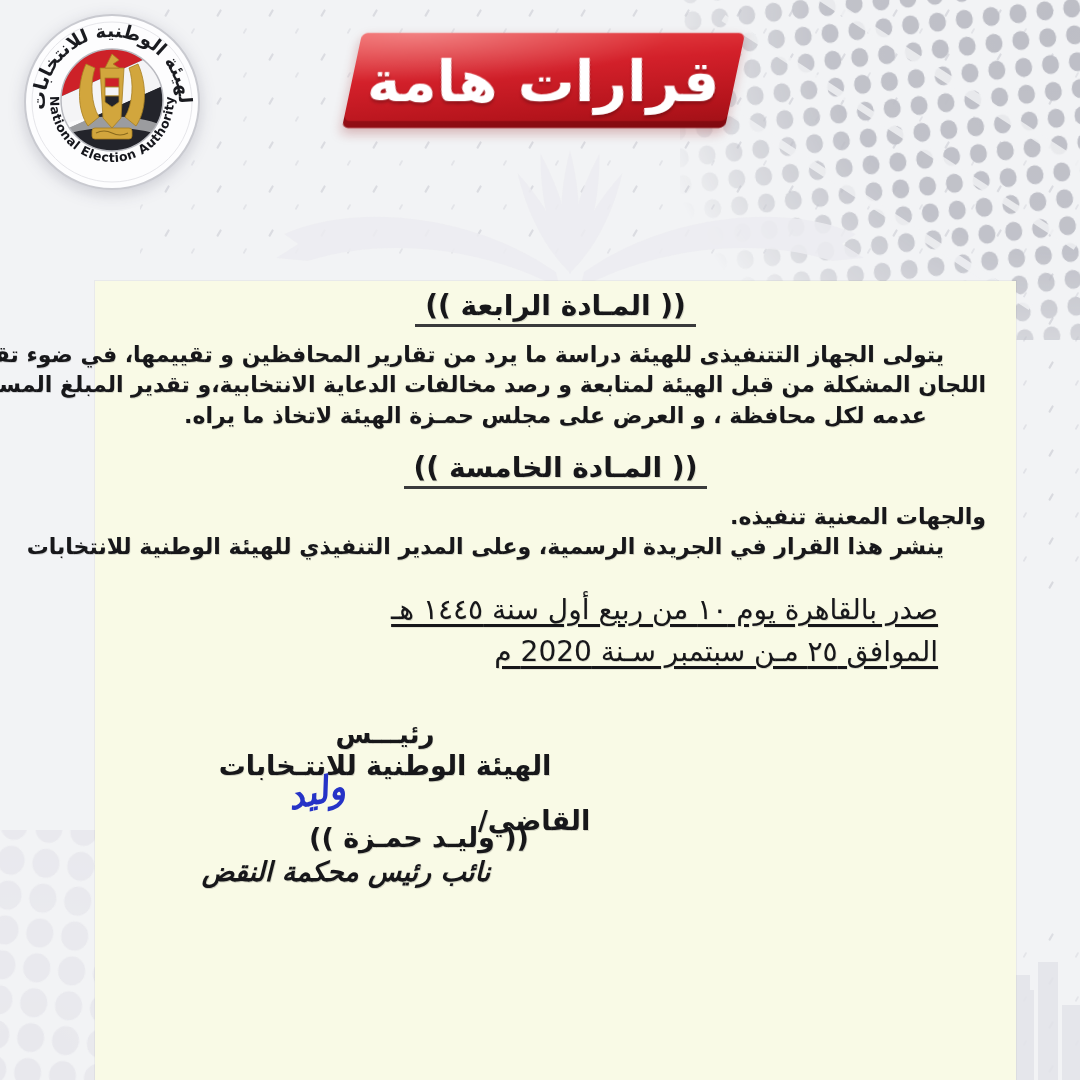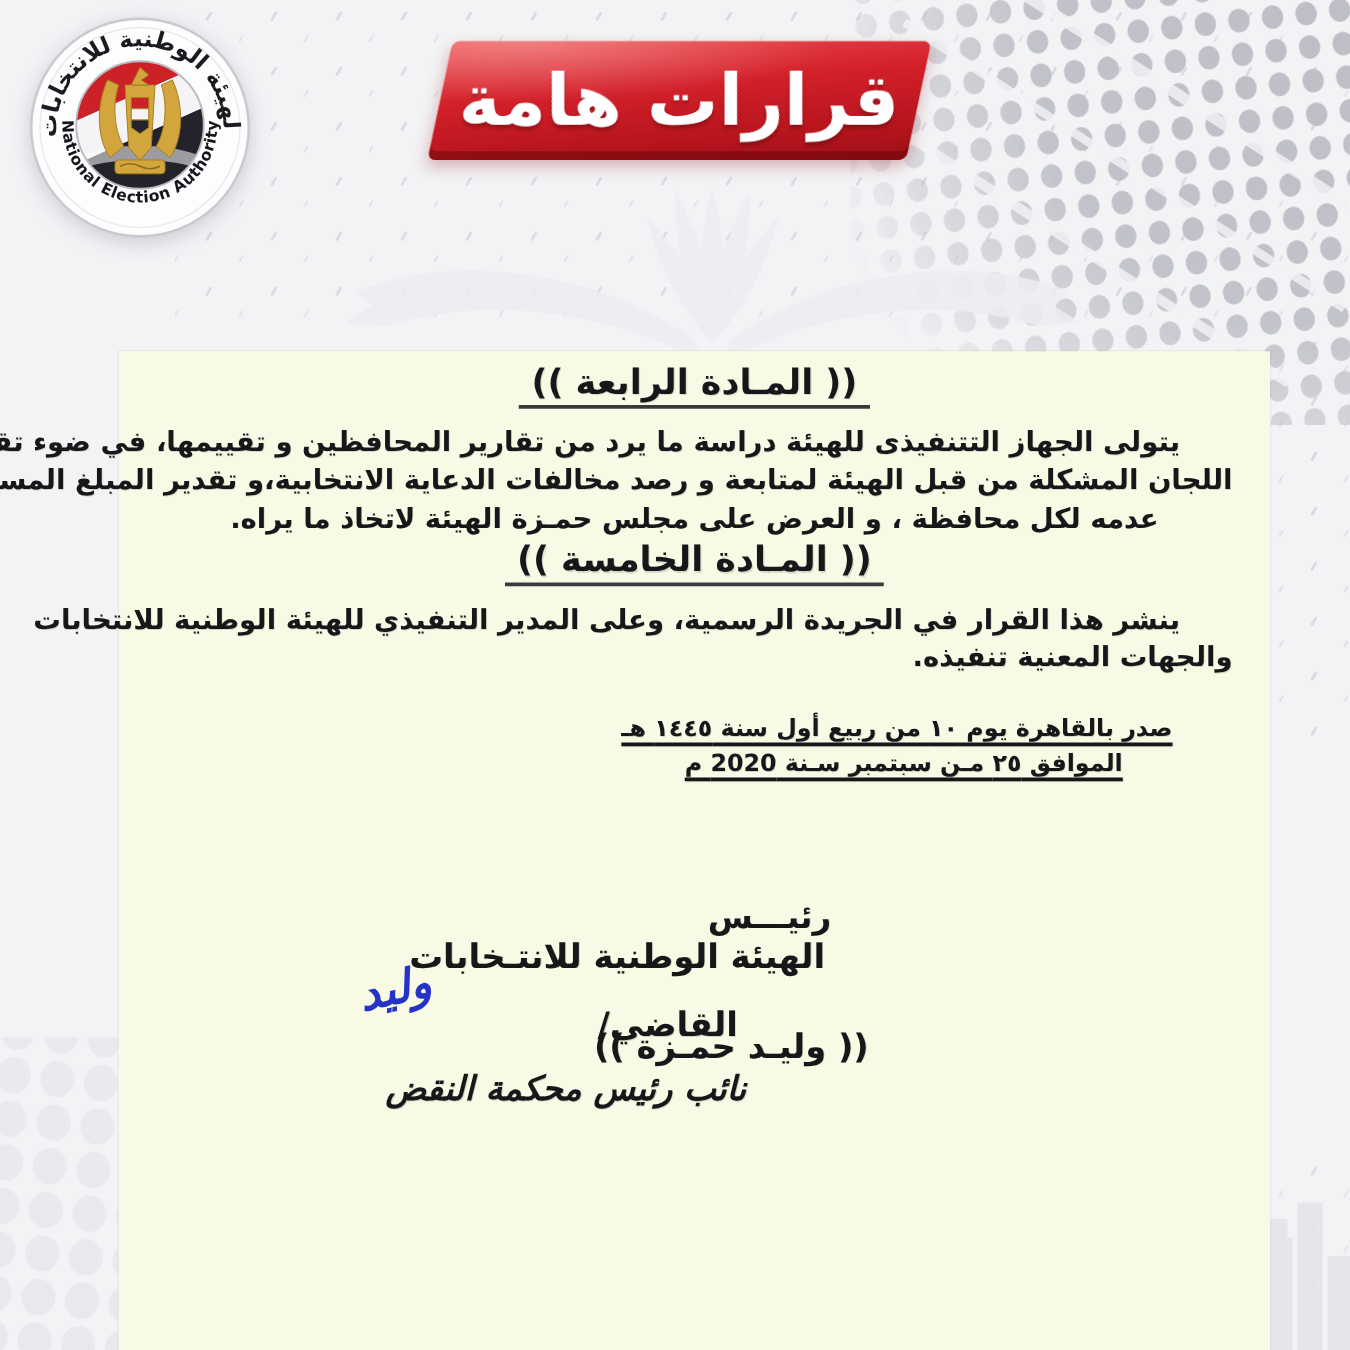--- a/index.html
+++ b/index.html
@@ -37,36 +37,36 @@
   .doc{
     position:absolute;left:95px;top:281px;width:921px;height:799px;
     background:#f9fae6;box-shadow:0 0 0 1px rgba(0,0,0,.04);
     direction:rtl;color:#17171a;padding:2px 30px;box-sizing:border-box;
   }
   .art-title{
     width:max-content;margin:6px auto 0;font-size:28px;font-weight:bold;
     border-bottom:3px solid #3a3a3c;padding:0 10px 2px;white-space:nowrap;
     text-shadow:1px 1px 0 rgba(0,0,0,.12);
   }
-  .art-title.t5{margin-top:0;}
+  .art-title.t5{margin-top:20px;}
   .para{margin-top:13px;font-size:22px;font-weight:bold;line-height:1.38;}
   .pline{text-align:right;white-space:nowrap;text-shadow:.6px .6px 0 rgba(0,0,0,.14);}
   .pline.center{text-align:center;}
   .pline.indent{padding-right:42px;}
   .date-wrap{
     width:430px;margin:26px 48px 0 auto;text-align:center;
-    font-size:19px;font-weight:bold;
+    font-size:28px;font-weight:normal;
   }
   .date-line{
     text-decoration:underline;text-decoration-thickness:2.5px;
     text-underline-offset:5px;line-height:1.5;white-space:nowrap;
     text-shadow:.6px .6px 0 rgba(0,0,0,.14);
   }
   .sig-line{
-    position:absolute;font-weight:bold;font-size:26px;
+    position:absolute;font-weight:bold;font-size:26px;text-align:center;
     white-space:nowrap;text-shadow:.7px .7px 0 rgba(0,0,0,.16);
   }
   .sig-role1{left:10px;top:438px;width:560px;}
   .sig-org{left:0;top:469px;width:550px;font-size:27px;margin-left:15px;}
   .sig-judge{left:383px;top:524px;width:max-content;font-size:27px;}
   .sig-script{
     position:absolute;left:192px;top:490px;width:max-content;
     color:#2633c7;font-size:36px;font-weight:bold;font-style:italic;
     transform:rotate(-12deg);text-shadow:none;
   }
@@ -221,22 +221,22 @@
   <div class="doc">
     <div class="art-title">(( المـادة الرابعة ))</div>
     <div class="para">
       <div class="pline indent">يتولى الجهاز التتنفيذى للهيئة دراسة ما يرد من تقارير المحافظين و تقييمها، في ضوء تقارير</div>
       <div class="pline">اللجان المشكلة من قبل الهيئة  لمتابعة و رصد مخالفات الدعاية الانتخابية،و تقدير المبلغ المستحق من</div>
       <div class="pline center">عدمه لكل محافظة ، و العرض على مجلس حمـزة  الهيئة لاتخاذ ما يراه.</div>
     </div>
 
     <div class="art-title t5">(( المـادة الخامسة ))</div>
     <div class="para">
+      <div class="pline">والجهات المعنية تنفيذه.</div>
       <div class="pline indent">ينشر هذا القرار في الجريدة الرسمية، وعلى المدير التنفيذي للهيئة الوطنية للانتخابات</div>
-      <div class="pline">والجهات المعنية تنفيذه.</div>
     </div>
 
     <div class="date-wrap">
       <div class="date-line">صدر بالقاهرة يوم ١٠ من ربيع أول سنة ١٤٤٥ هـ</div>
       <div class="date-line">الموافق ٢٥ مـن سبتمبر سـنة 2020 م</div>
     </div>
 
     <div class="sig-line sig-role1">رئيـــس</div>
     <div class="sig-line sig-org">الهيئة الوطنية للانتـخابات</div>
     <div class="sig-line sig-judge">القاضي/</div>

